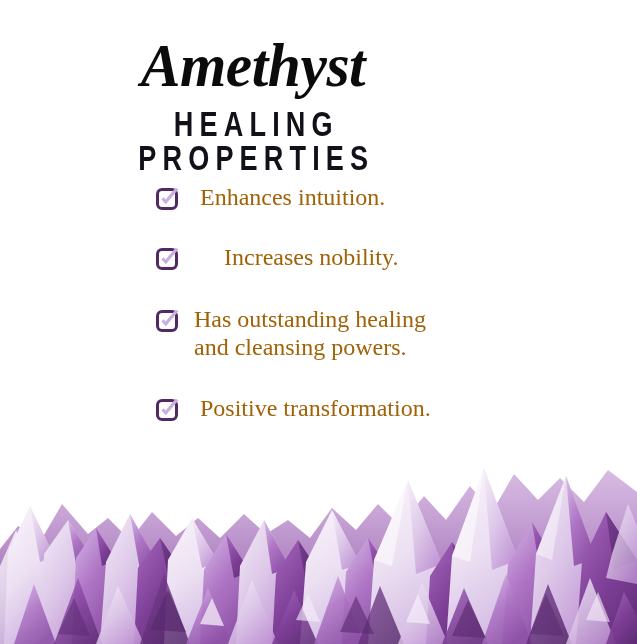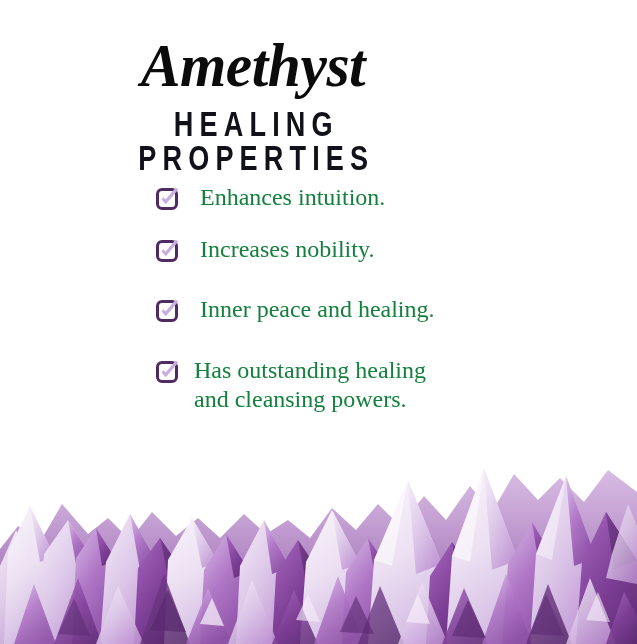--- a/index.html
+++ b/index.html
@@ -53,39 +53,39 @@
     top: 178px;
     left: 0;
     width: 637px;
   }
   .list-item {
     display: flex;
     align-items: flex-start;
     padding-left: 156px;
   }
   .item-1 { margin-top: 6px; }
-  .item-2 { margin-top: 25px; }
+  .item-2 { margin-top: 33px; gap: 24px; }
   .item-3 { margin-top: 32px; }
   .item-4 { margin-top: 34px; }
   .item-5 { margin-top: 33px; }
 
   .check-wrap {
     position: relative;
     width: 24px;
     height: 24px;
     flex: 0 0 24px;
     margin-top: 3px;
   }
   .check-wrap svg { display: block; overflow: visible; }
 
   .item-text {
     font-family: "Liberation Serif", "DejaVu Serif", serif;
     font-size: 24px;
     line-height: 1.18;
-    color: #15803d;
+    color: #a16207;
     padding-left: 20px;
     white-space: pre-line;
     margin-top: -1px;
   }
   .item-text.two-line {
     text-align: left;
     padding-left: 14px;
     line-height: 1.2;
   }
 
@@ -124,41 +124,41 @@
     <div class="list-item item-2">
       <span class="check-wrap">
         <svg width="24" height="24" viewBox="0 0 24 24">
           <rect x="1.5" y="2.5" width="19" height="19" rx="4.5" ry="4.5" fill="#ffffff" stroke="#512a63" stroke-width="3"></rect>
           <path d="M5.5 12.4 L9.8 17.2 L22.5 2.2 L19.6 0.8 L9.6 12.4 L7.4 10.2 Z" fill="#c9aee0"></path>
         </svg>
       </span>
       <span class="item-text">Increases nobility.</span>
     </div>
 
-    <div class="list-item item-3">
-      <span class="check-wrap">
-        <svg width="24" height="24" viewBox="0 0 24 24">
-          <rect x="1.5" y="2.5" width="19" height="19" rx="4.5" ry="4.5" fill="#ffffff" stroke="#512a63" stroke-width="3"></rect>
-          <path d="M5.5 12.4 L9.8 17.2 L22.5 2.2 L19.6 0.8 L9.6 12.4 L7.4 10.2 Z" fill="#c9aee0"></path>
-        </svg>
-      </span>
-      <span class="item-text">Inner peace and healing.</span>
-    </div>
 
     <div class="list-item item-4">
       <span class="check-wrap">
         <svg width="24" height="24" viewBox="0 0 24 24">
           <rect x="1.5" y="2.5" width="19" height="19" rx="4.5" ry="4.5" fill="#ffffff" stroke="#512a63" stroke-width="3"></rect>
           <path d="M5.5 12.4 L9.8 17.2 L22.5 2.2 L19.6 0.8 L9.6 12.4 L7.4 10.2 Z" fill="#c9aee0"></path>
         </svg>
       </span>
       <span class="item-text two-line">Has outstanding healing
 and cleansing powers.</span>
     </div>
 
+    <div class="list-item item-5">
+      <span class="check-wrap">
+        <svg width="24" height="24" viewBox="0 0 24 24">
+          <rect x="1.5" y="2.5" width="19" height="19" rx="4.5" ry="4.5" fill="#ffffff" stroke="#512a63" stroke-width="3"></rect>
+          <path d="M5.5 12.4 L9.8 17.2 L22.5 2.2 L19.6 0.8 L9.6 12.4 L7.4 10.2 Z" fill="#c9aee0"></path>
+        </svg>
+      </span>
+      <span class="item-text">Positive transformation.</span>
+    </div>
 
   </div>
 
   <div class="crystals">
     <svg viewBox="0 0 637 210" preserveAspectRatio="none">
       <defs>
         <linearGradient id="gPale" x1="0" y1="0" x2="0.3" y2="1">
           <stop offset="0%" stop-color="#faf5fc"></stop>
           <stop offset="55%" stop-color="#ece0f2"></stop>
           <stop offset="100%" stop-color="#d6bfe5"></stop>

